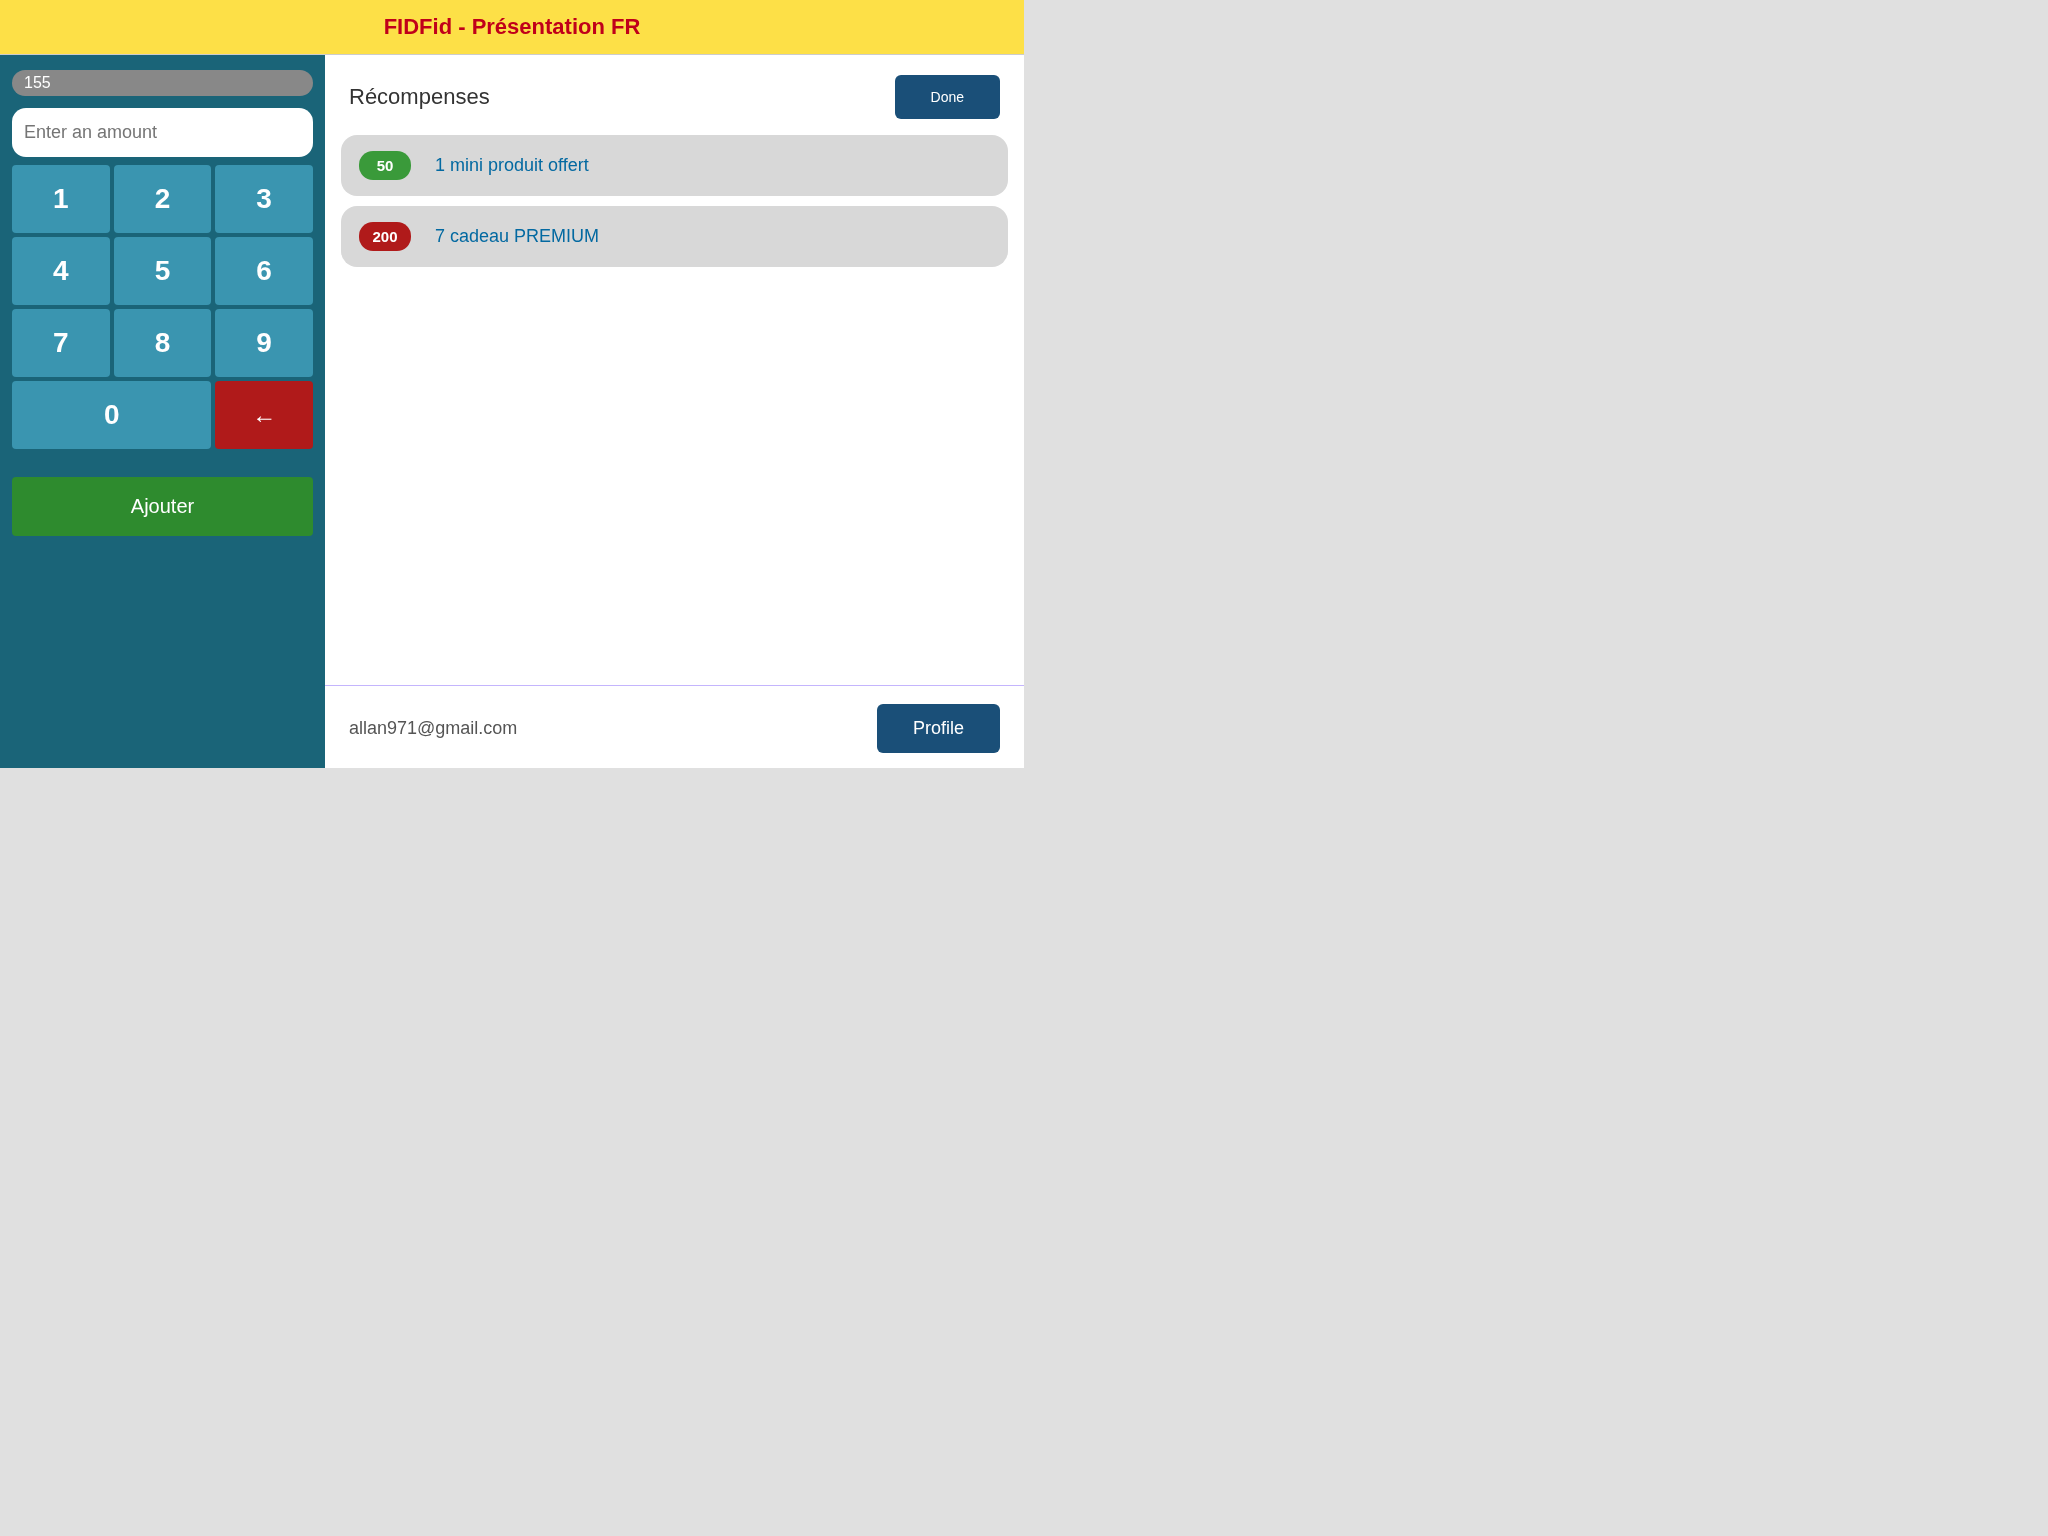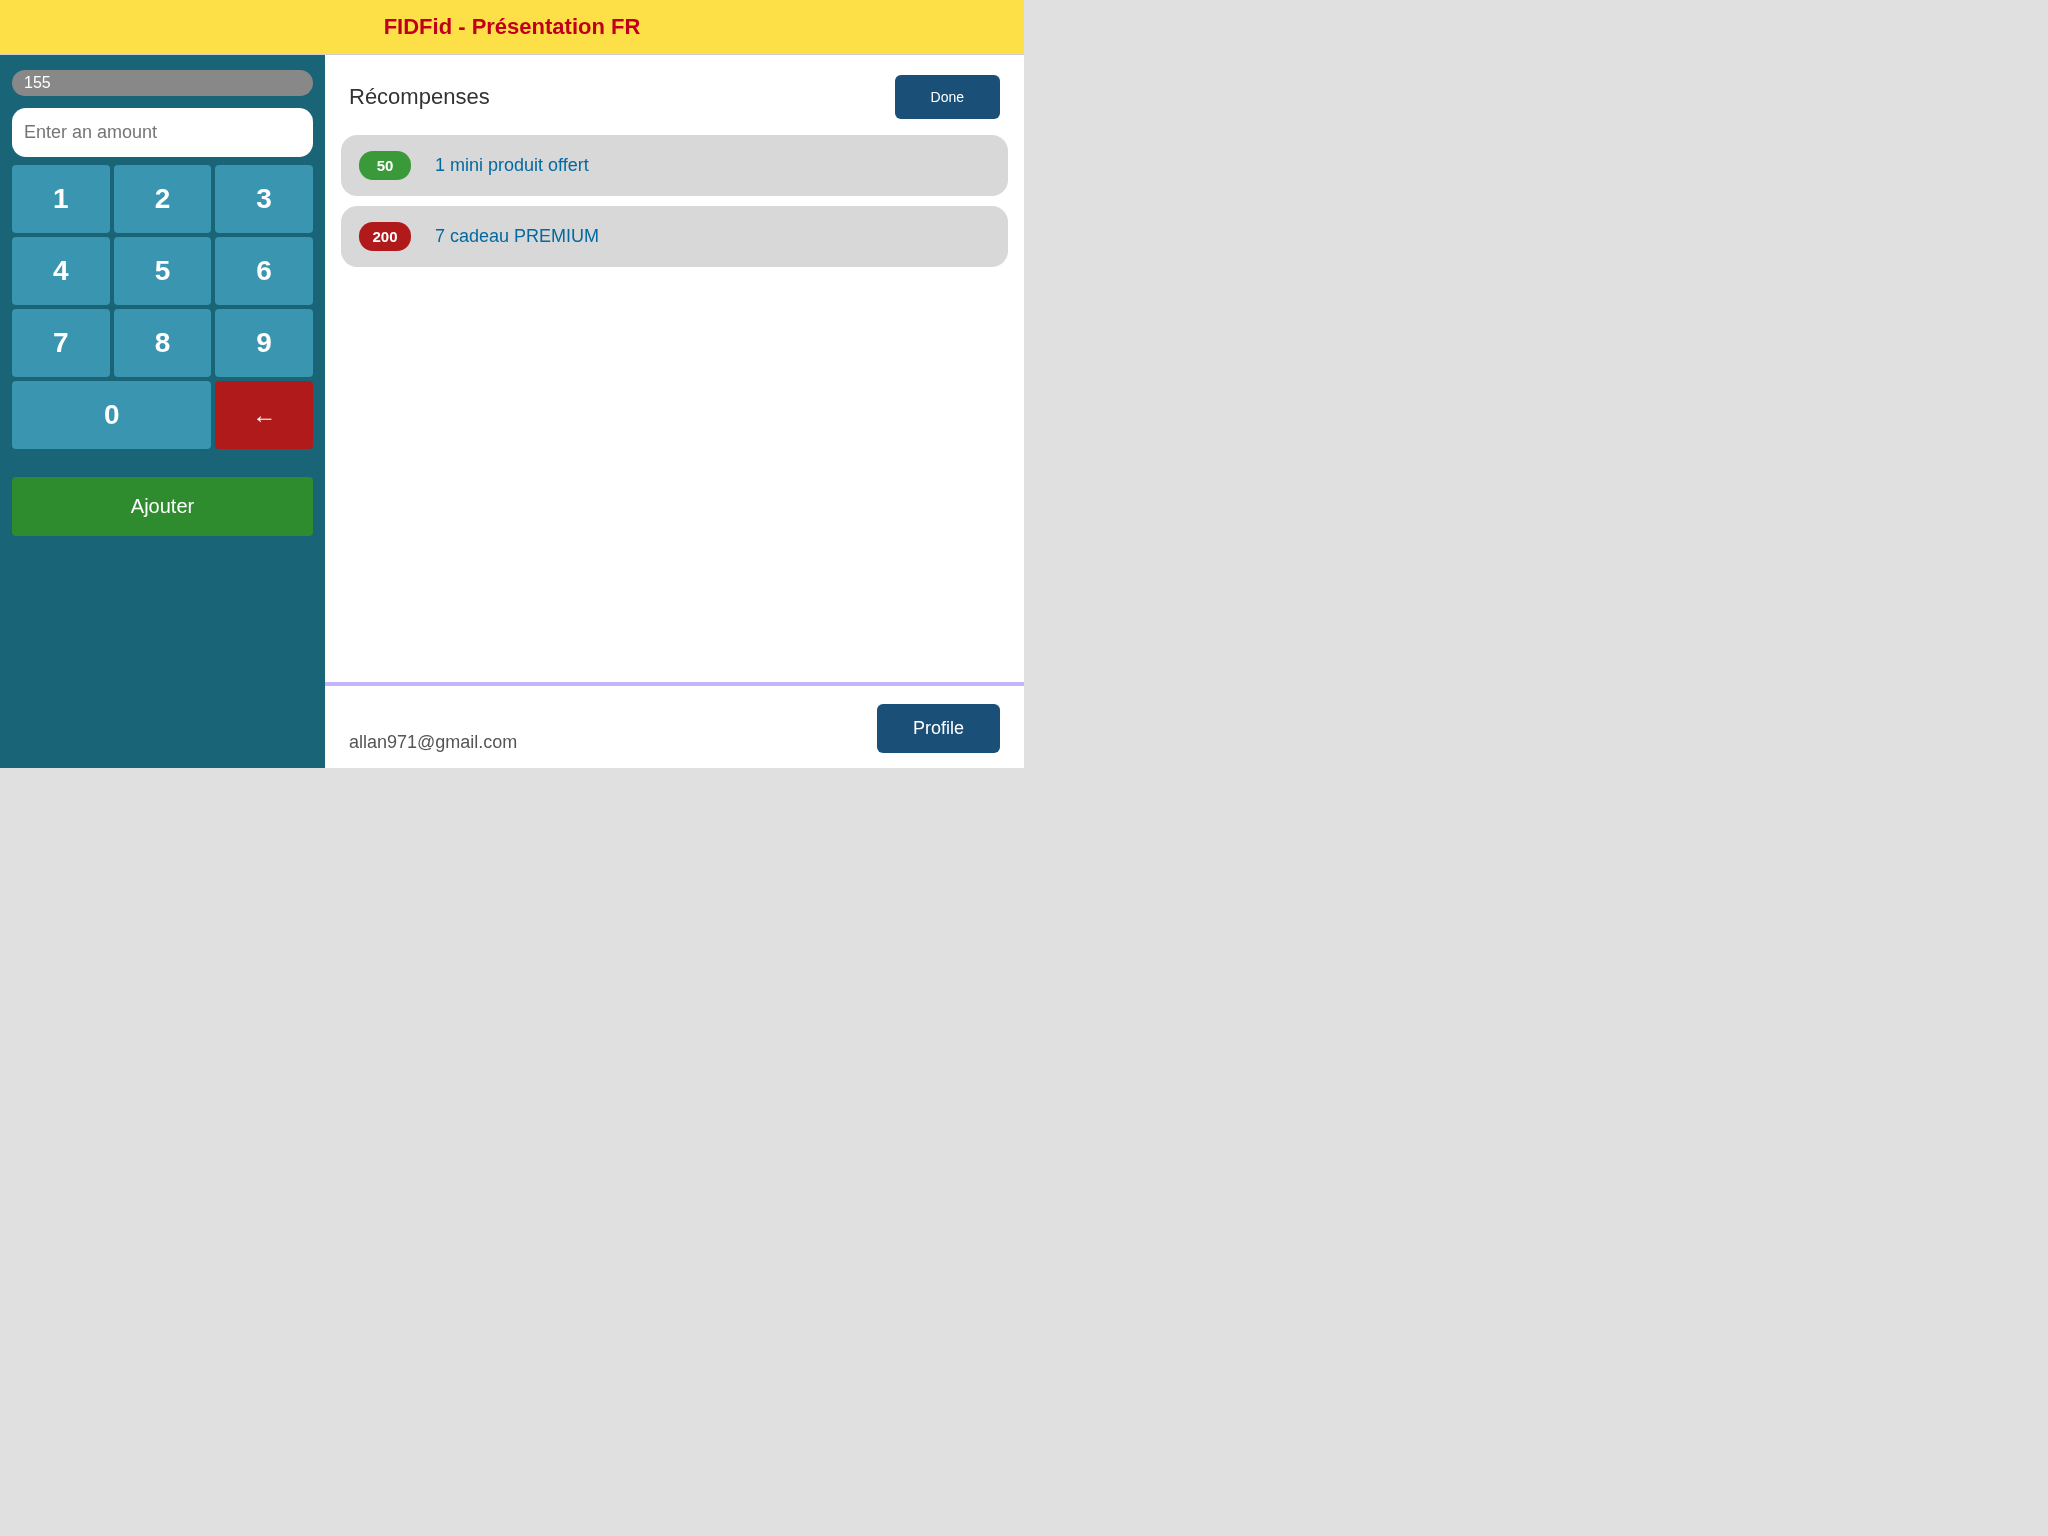--- a/index.html
+++ b/index.html
@@ -166,23 +166,23 @@
 
     .reward-label {
       font-size: 18px;
       color: #0369a1;
     }
 
     .right-footer {
       margin-top: auto;
       display: flex;
       justify-content: space-between;
-      align-items: flex-end;
+      align-items: center;
       padding: 18px 24px;
-      border-top: 4px solid #c4b5fd;
+      border-top: 1px solid #c4b5fd;
     }
 
     .user-email {
       font-size: 18px;
       color: #555;
     }
 
     .profile-btn {
       background: #1a4f78;
       color: white;

